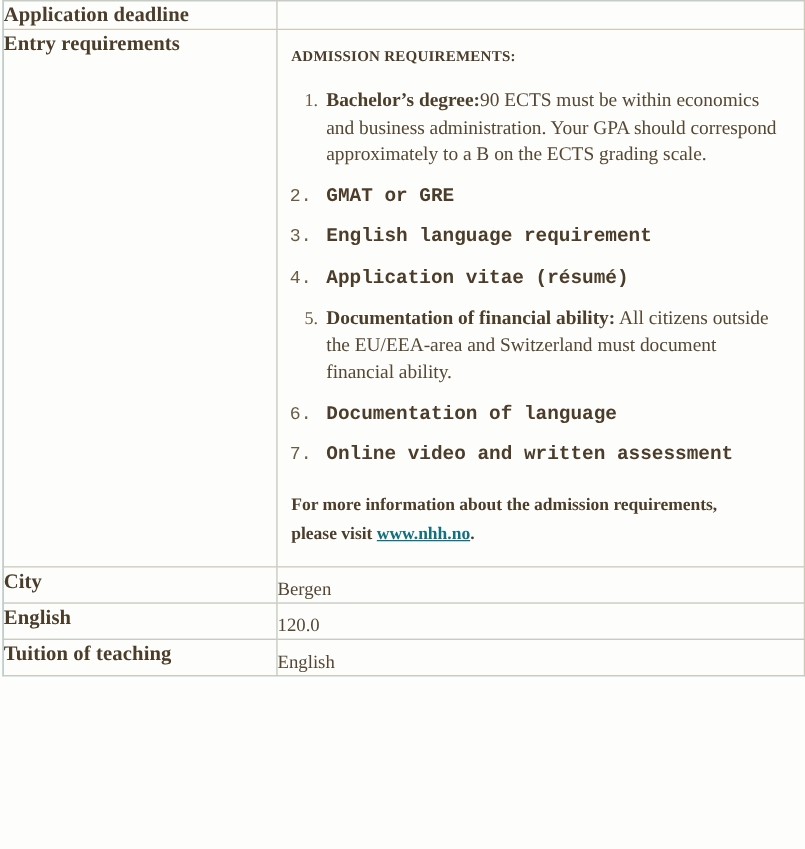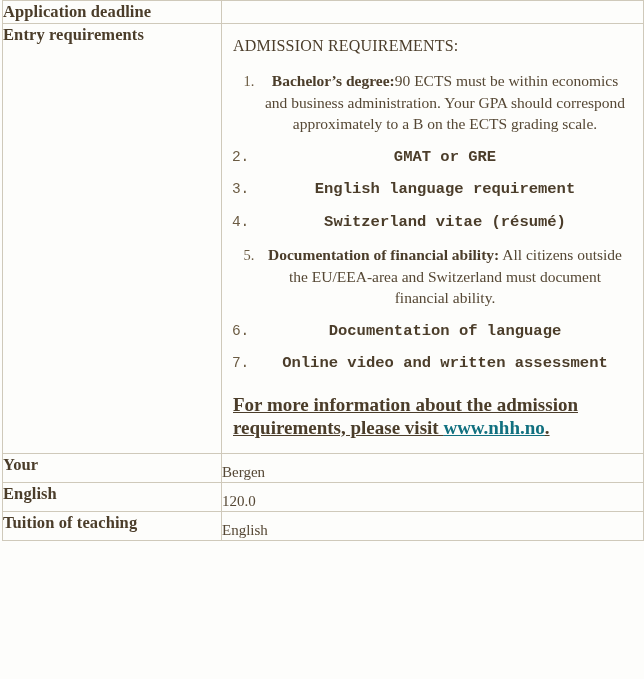--- a/index.html
+++ b/index.html
@@ -76,40 +76,39 @@
   .value-cell.empty { padding: 0; }
 
   
   .req-block {
     padding: 9px 14px 12px 11px;
     font-size: 15.5px;
     line-height: 21px;
   }
 
   .req-heading {
-    font-weight: normal;
-    font-size: 16px;
+    font-weight: bold;
+    font-size: 12px;
     letter-spacing: 0.2px;
     color: #4b3d2a;
     margin: 2px 0 14px 0;
   }
 
   ol.req-list {
     margin: 0 0 0 0;
     padding: 0 0 0 25px;
     list-style-position: outside;
   }
 
   ol.req-list > li {
     margin: 0 0 12px 0;
     padding-left: 3px;
     font-size: 15.5px;
     line-height: 21.5px;
     color: #554734;
-    text-align: center;
   }
 
   ol.req-list > li::marker {
     font-weight: normal;
     color: #6b5b42;
     font-size: 14.5px;
   }
 
   ol.req-list > li .strong {
     font-weight: bold;
@@ -118,26 +117,25 @@
 
   ol.req-list > li.all-bold {
     font-weight: bold;
     color: #4b3d2a;
     margin-bottom: 11px;
     font-family: Liberation Mono, monospace;
   }
 
   .req-footer {
     font-weight: bold;
-    font-size: 19px;
+    font-size: 14px;
     line-height: 23px;
     color: #4b3d2a;
     margin: 18px 0 2px 0;
     max-width: 375px;
-    text-decoration: underline;
   }
 
   .req-footer a,
   a.ext-link {
     color: #11707f;
     text-decoration: underline;
     font-weight: bold;
   }
 </style>
 </head>
@@ -158,36 +156,36 @@
 
       <tr>
         <td class="label-cell">Entry requirements</td>
         <td>
           <div class="req-block">
             <div class="req-heading">ADMISSION REQUIREMENTS:</div>
             <ol class="req-list">
                 <li><span class="strong">Bachelor’s degree:</span><span>90 ECTS must be within economics and business administration. Your GPA should correspond approximately to a B on the ECTS grading scale.</span></li>
                 <li class="all-bold">GMAT or GRE</li>
                 <li class="all-bold">English language requirement</li>
-                <li class="all-bold">Switzerland vitae (résumé)</li>
+                <li class="all-bold">Application vitae (résumé)</li>
                 <li><span class="strong">Documentation of financial ability:</span><span> All citizens outside the EU/EEA-area and Switzerland must document financial ability.</span></li>
                 <li class="all-bold">Documentation of language</li>
                 <li class="all-bold">Online video and written assessment</li>
               </ol>
             <p class="req-footer">
               <span>For more information about the admission requirements, please visit </span><a class="ext-link" href="#">www.nhh.no</a><span>.</span>
             </p>
           </div>
         </td>
       </tr>
 
 
 
       <tr>
-        <td class="label-cell">Your</td>
+        <td class="label-cell">City</td>
         <td class="value-cell plain">Bergen</td>
       </tr>
 
       <tr>
         <td class="label-cell">English</td>
         <td class="value-cell plain">120.0</td>
       </tr>
 
       <tr>
         <td class="label-cell">Tuition of teaching</td>

